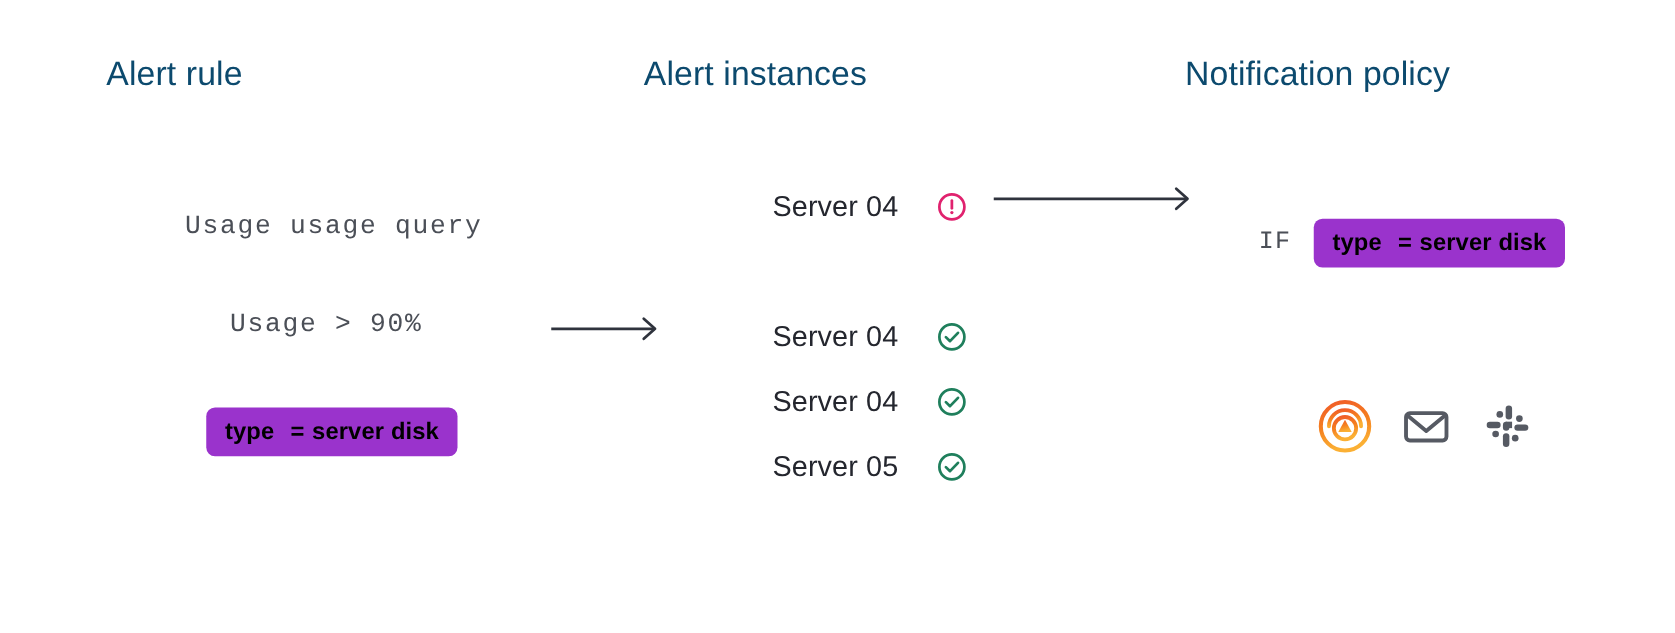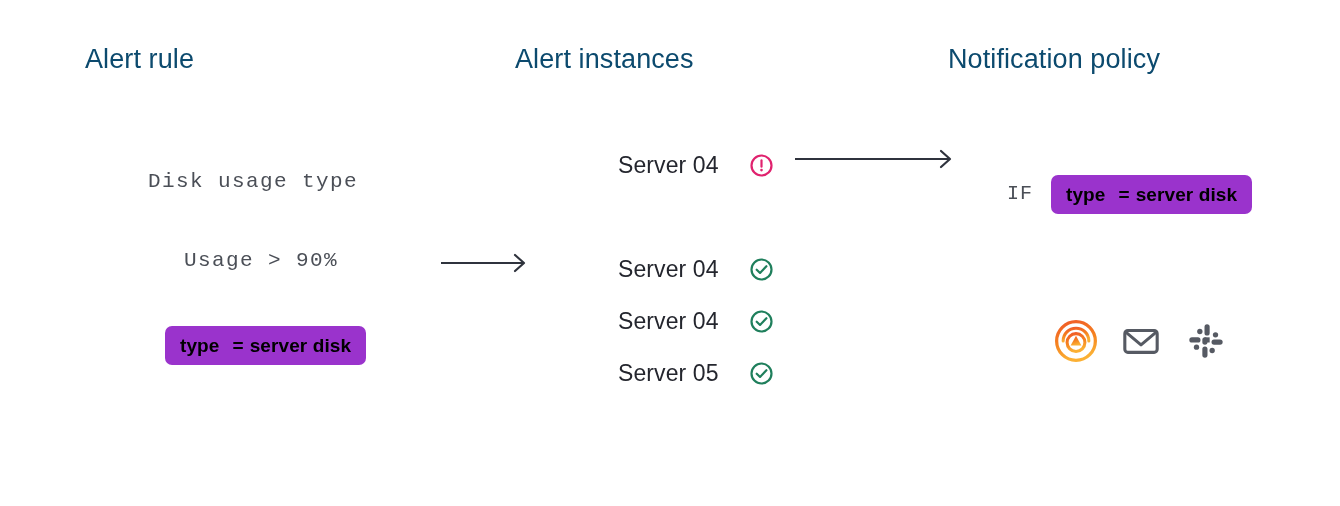--- a/index.html
+++ b/index.html
@@ -144,21 +144,21 @@
 <body>
 
 <div class="stage">
 
   <div class="col-title" id="title-alert-rule">Alert rule</div>
 
   <div class="col-title" id="title-notif-policy">Notification policy</div>
 
   <div class="col-title" id="title-alert-instances">Alert instances</div>
 
-  <div class="mono-line" id="rule-query">Disk usage type</div>
+  <div class="mono-line" id="rule-query">Usage usage query</div>
 
   <div class="mono-line" id="rule-cond">Usage &gt; 90%</div>
 
   <div class="label-badge" id="rule-label">
     <span class="lb-key">type</span>
     <span class="lb-op">=</span>
     <span class="lb-val">server disk</span>
   </div>
 
   <svg class="arrow" id="arrow-rule-to-instances" width="92" height="22" viewBox="0 0 92 22">

